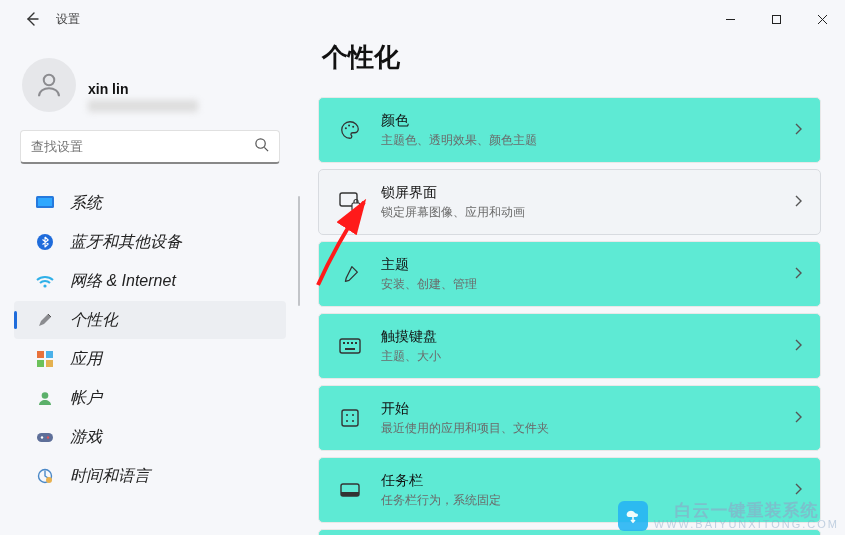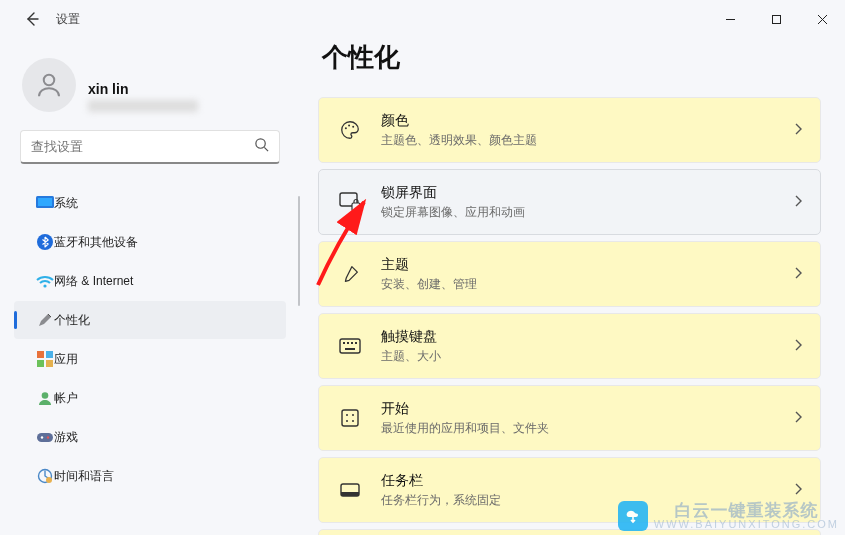--- a/index.html
+++ b/index.html
@@ -92,26 +92,28 @@
   .search .sicon { color:#555; }
   .nav {
     margin-top:8px;
     display:flex; flex-direction:column;
     gap:1px;
   }
   .nav-item {
     height:38px;
     display:flex; align-items:center;
     padding-left:22px;
+    gap:16px;
     border-radius:4px;
     margin: 0 6px;
-    font-size:12px;
+    font-size:16px;
     color:#222;
     cursor:pointer;
     position:relative;
+    font-style:italic;
   }
   .nav-item.active {
     background:#eceef2;
   }
   .nav-item.active::before {
     content:"";
     position:absolute;
     left:0; top:10px; bottom:10px;
     width:3px;
     background:#1f6cdb;
@@ -129,21 +131,21 @@
   .page-title {
     font-size:26px;
     font-weight:600;
     color:#111;
     margin: 2px 0 22px 4px;
   }
   .card-list {
     display:flex; flex-direction:column; gap:6px;
   }
   .card {
-    background:#fef9c3;
+    background:#5eead4;
     border:1px solid #e8e8e8;
     border-radius:5px;
     height:66px;
     display:flex;
     align-items:center;
     padding: 0 16px 0 18px;
     cursor:pointer;
   }
   .card.highlight {
     background:#f2f4f7;

